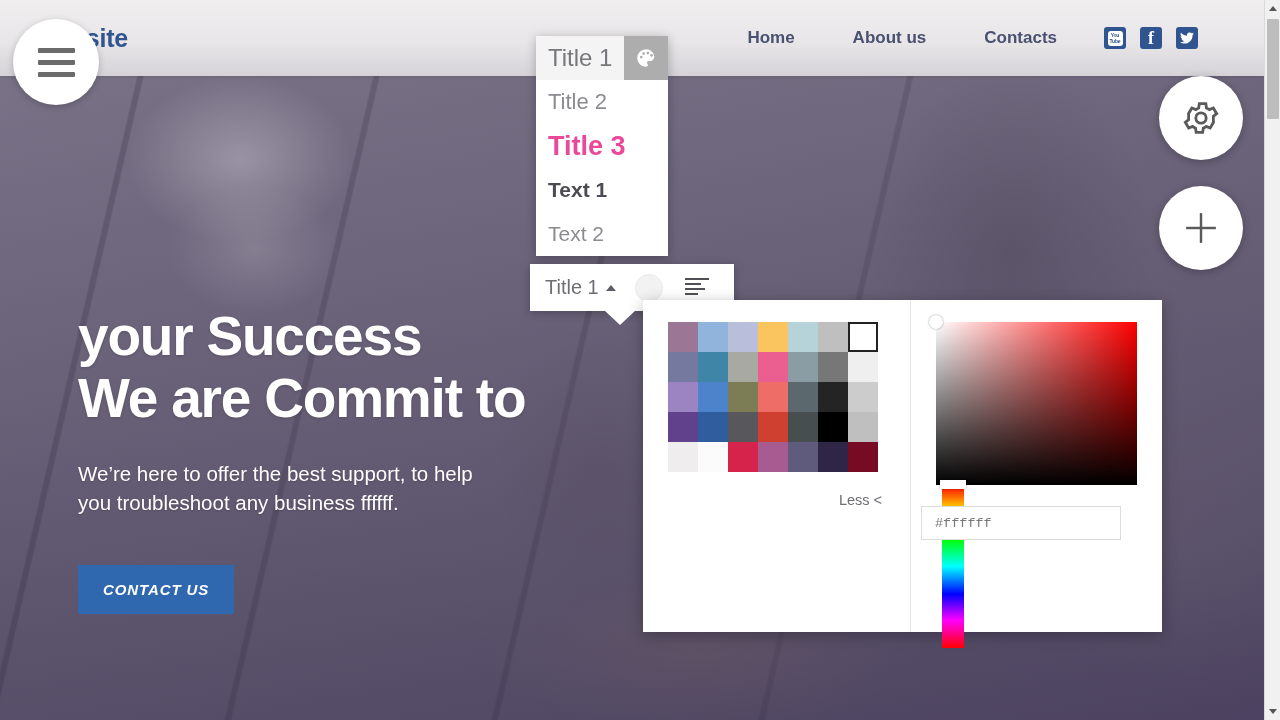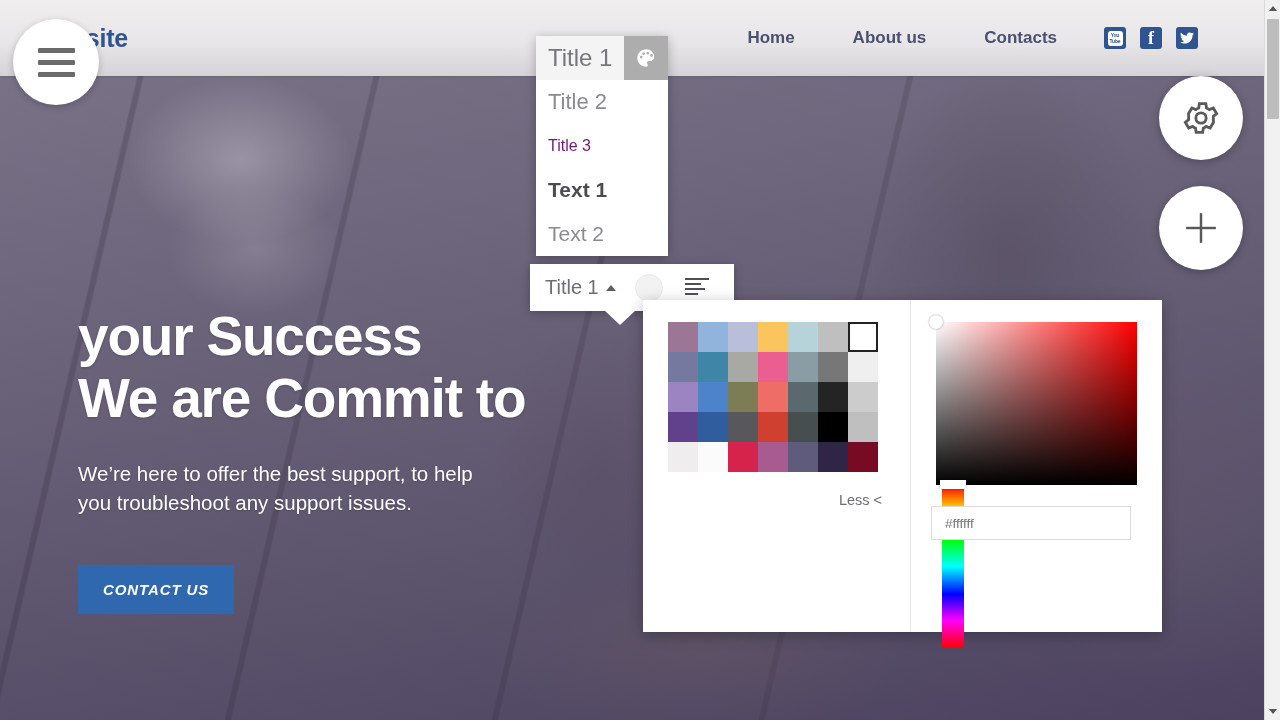--- a/index.html
+++ b/index.html
@@ -120,21 +120,21 @@
   }
   .style-item {
     height: 44px; display: flex; align-items: center;
     padding-left: 12px; position: relative; cursor: pointer;
     color: #6d6d74;
   }
   .style-item.selected { background: #f4f4f4; }
   .style-item .label { white-space: nowrap; }
   .style-item[data-level="t1"] .label { font-size: 24px; font-weight: 300; color: #77767c; }
   .style-item[data-level="t2"] .label { font-size: 22px; font-weight: 300; color: #8c8b91; }
-  .style-item[data-level="t3"] .label { font-size: 16px; font-weight: normal; color: #701a75; }
+  .style-item[data-level="t3"] .label { font-size: 27px; font-weight: bold; color: #ec4899; }
   .style-item[data-level="x1"] .label { font-size: 21px; font-weight: bold; color: #4b4b53; }
   .style-item[data-level="x2"] .label { font-size: 21px; font-weight: 300; color: #8c8b91; }
   .palette-chip {
     position: absolute; right: 0; top: 0; width: 44px; height: 44px;
     background: #adadad; display: flex; align-items: center; justify-content: center;
   }
 
   
   .toolbar {
     position: absolute; left: 530px; top: 264px; width: 204px; height: 47px;
@@ -200,24 +200,24 @@
     position: relative;
     background: linear-gradient(to bottom,
       #ff0000 0%, #ffff00 17%, #00ff00 33%,
       #00ffff 50%, #0000ff 67%, #ff00ff 83%, #ff0000 100%);
   }
   .hue-handle {
     position: absolute; left: -2px; top: -5px; width: 26px; height: 9px;
     background: #fff; box-shadow: 0 0 2px rgba(0,0,0,0.35);
   }
   .hex-input {
-    position: absolute; left: 20px; top: 206px; width: 200px; height: 34px;
+    position: absolute; left: 10px; top: 206px; width: 200px; height: 34px;
     border: 1px solid #dcdcdc; background: #fff;
     font-size: 13.5px; color: #777; padding-left: 13px;
-    font-family: Liberation Sans, sans-serif;
+    font-family: Liberation Mono, monospace;
   }
 
   
   .scrollbar {
     position: absolute; right: 0; top: 0; width: 16px; height: 720px;
     background: #f1f1f1; border-left: 1px solid #dadada;
   }
   .sb-arrow {
     position: absolute; left: 0; width: 16px; height: 17px;
     display: flex; align-items: center; justify-content: center;
@@ -287,21 +287,21 @@
     </span>
   </div>
 
   <div class="hero-content">
     <div class="hero-title">
       <div>your Success</div>
       <div>We are Commit to</div>
     </div>
     <div class="hero-sub">
       <div>We’re here to offer the best support, to help</div>
-      <div>you troubleshoot any support issues.</div>
+      <div>you troubleshoot any business ffffff.</div>
     </div>
   </div>
   <button class="cta">CONTACT US</button>
 
   <div class="style-dropdown">
     <div class="style-item selected" data-level="t1">
       <span class="label">Title 1</span>
       <span class="palette-chip">
         <svg width="22" height="22" viewBox="0 0 24 24" fill="#ffffff" aria-hidden="true">
           <path d="M12 2.5A9.5 9.5 0 0 0 2.5 12c0 5.2 4.3 9.5 9.5 9.5 1.2 0 2-.9 2-1.9 0-.5-.2-.9-.5-1.2-.3-.3-.5-.7-.5-1.2 0-1 .9-1.9 2-1.9h1.6c2.4 0 4.4-2 4.4-4.4 0-4.7-4.3-8.4-9-8.4zm-5.2 10a1.5 1.5 0 1 1 0-3 1.5 1.5 0 0 1 0 3zm2.6-3.8a1.5 1.5 0 1 1 0-3 1.5 1.5 0 0 1 0 3zm4.6-.6a1.5 1.5 0 1 1 0-3 1.5 1.5 0 0 1 0 3zm4 2.6a1.5 1.5 0 1 1 0-3 1.5 1.5 0 0 1 0 3z"></path>

